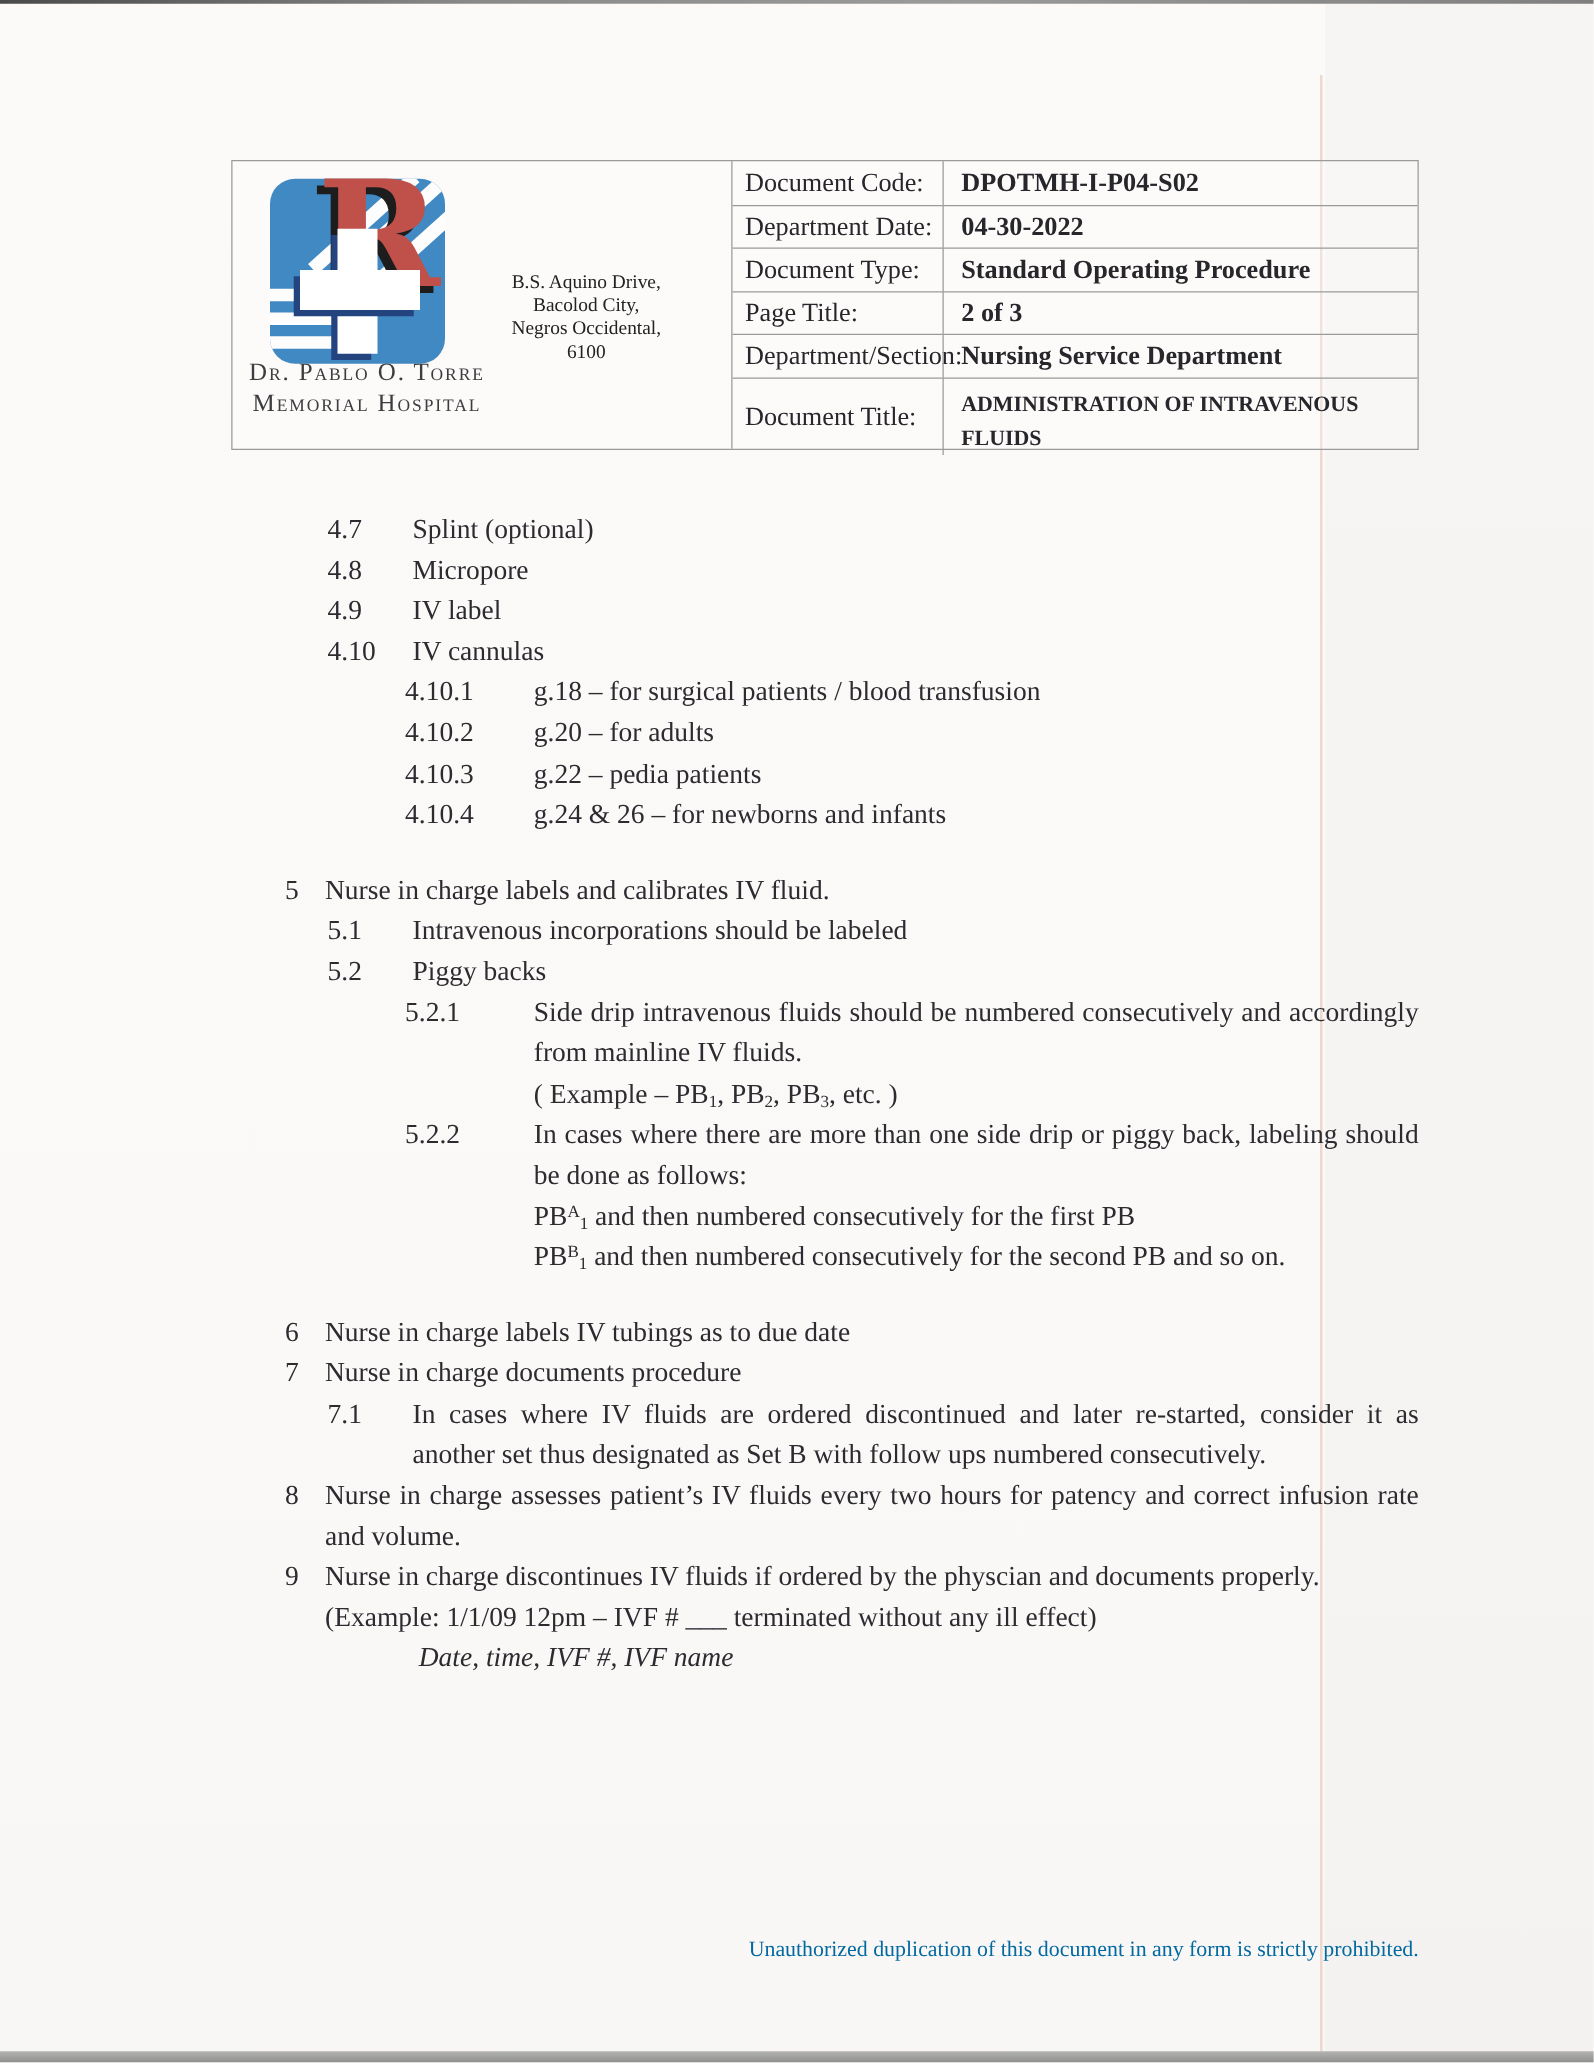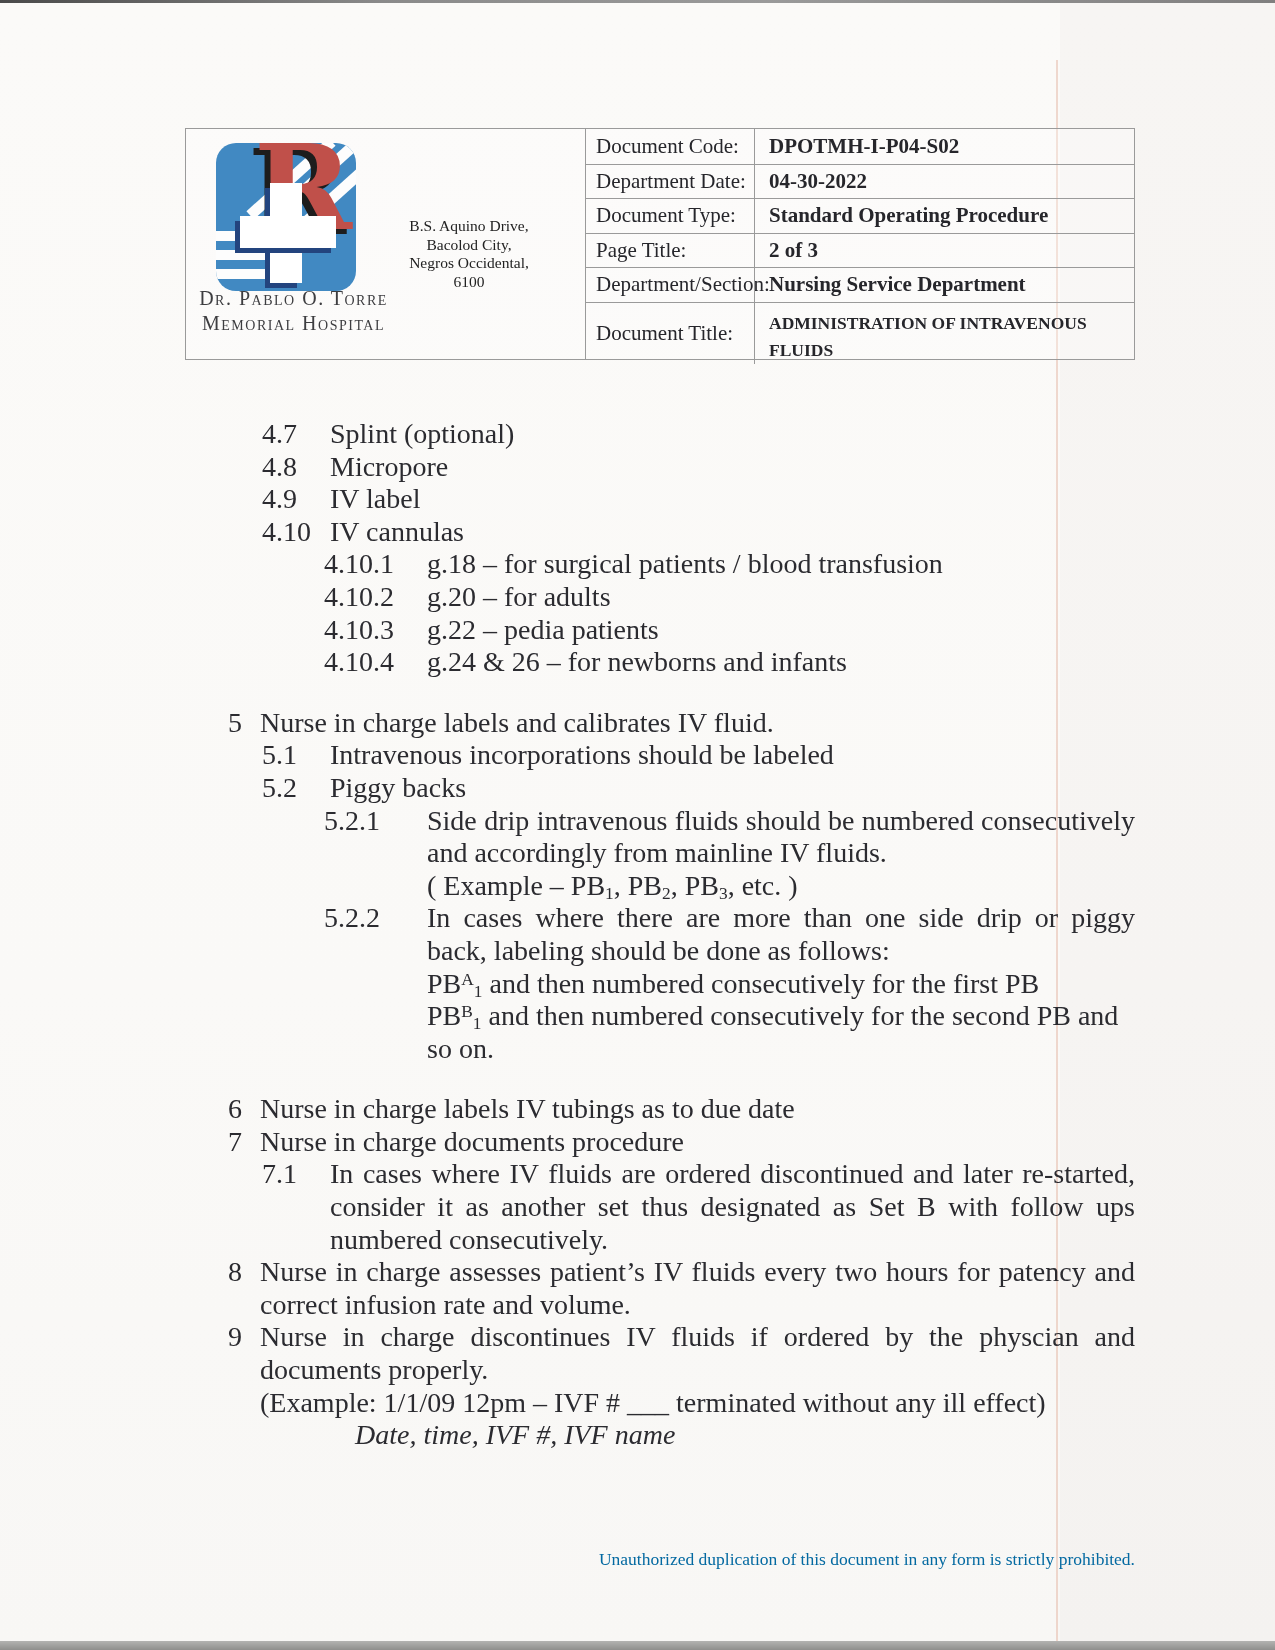--- a/index.html
+++ b/index.html
@@ -56,31 +56,31 @@
   .logo-cross .v{position:absolute;left:30px;top:0;width:32px;height:100px;
     background:#fff;box-shadow:-5px 5px 0 #23447e;}
   .logo-cross .h{position:absolute;left:0;top:33px;width:96px;height:32px;
     background:#fff;box-shadow:-5px 5px 0 #23447e;}
   .org-name{position:absolute;left:5px;top:157px;width:205px;text-align:center;
     font-variant:small-caps;font-size:20px;line-height:25px;letter-spacing:1.5px;color:#3d3d40;}
   .org-address{position:absolute;left:207px;top:88px;width:152px;text-align:center;
     font-size:15.5px;line-height:18.5px;color:#222;}
 
   
-  .body-list{position:absolute;left:228px;top:418px;width:907px;
-    font-size:28px;line-height:32.6px;}
+  .body-list{position:absolute;left:228px;top:407px;width:907px;
+    font-size:22px;line-height:32.6px;}
   .row{display:flex;}
   .row.gap{margin-top:28px;}
   .num{flex:none;}
   .lvl1{padding-left:0;}  .lvl1 .num{width:32px;}
   .lvl2{padding-left:34px;} .lvl2 .num{width:68px;}
   .lvl3{padding-left:72px;} .lvl3 .num{width:103px;margin-left:24px;}
   .txt{flex:1;}
   .txt.justify{text-align:justify;}
-  .txt.italic{font-style:italic;margin-left:20px;}
+  .txt.italic{font-style:italic;}
   .txt sub{font-size:0.62em;vertical-align:-0.25em;line-height:0;}
   .txt sup{font-size:0.62em;vertical-align:0.45em;line-height:0;}
 
   
   .page-footer{position:absolute;right:140px;top:1549px;font-size:17.5px;color:#0369a1;}
 </style>
 </head>
 <body>
 
 <div class="scan-top"></div>

